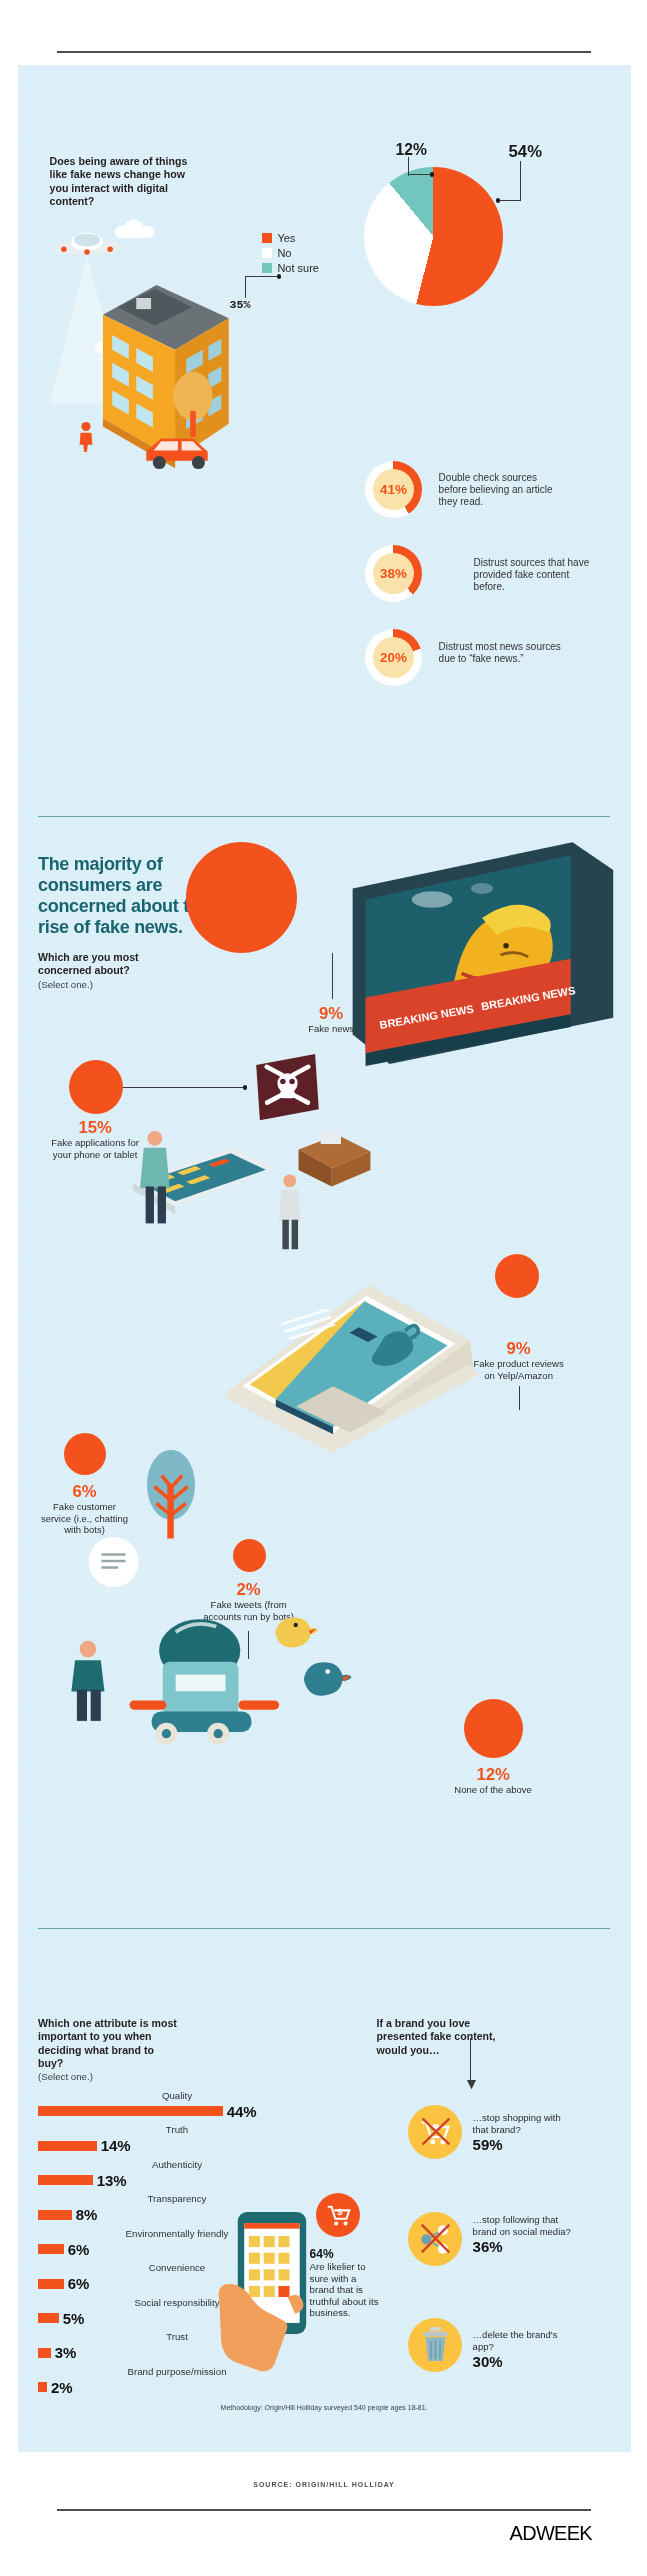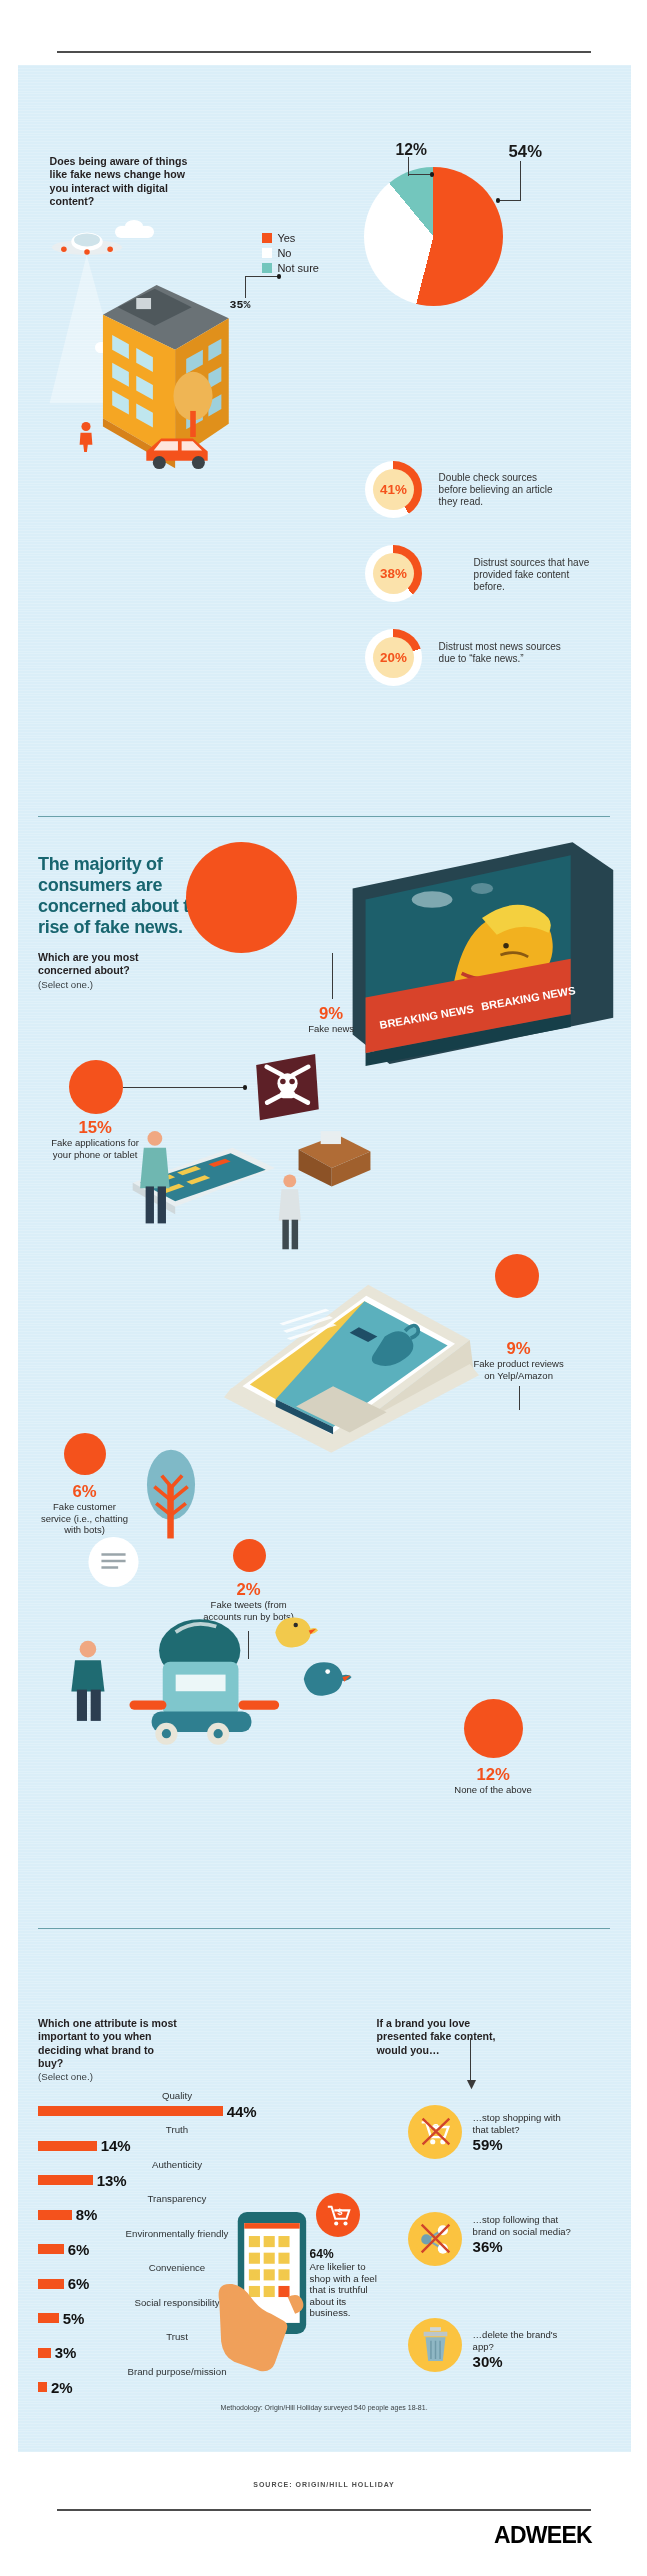--- a/index.html
+++ b/index.html
@@ -104,21 +104,21 @@
     position: absolute; left: 0; width: 613px; text-align: center;
     font-size: 7px; color: #3b4144;
   }
   .source {
     position: absolute; left: 0; width: 648px; text-align: center;
     font-size: 7px; letter-spacing: 1px; color: #4d4d4d; font-weight: bold;
   }
   .foot-rule { position: absolute; left: 57px; width: 534px; height: 1.9px; background: #4d4d4d; }
   .adweek {
     position: absolute; right: 56px; font-family: "Liberation Sans", sans-serif;
-    font-weight: bold; font-size: 23px; letter-spacing: -0.7px; color: #000;
+    font-weight: normal; font-size: 20px; letter-spacing: -0.7px; color: #000;
   }
 
   
   .cloud { position: absolute; background: #fff; border-radius: 37px; }
   .ill { position: absolute; }
 </style>
 </head>
 <body>
 
 <div class="masthead">
@@ -497,21 +497,21 @@
 
   <div class="bub" style="left:298px;top:2128px;width:44px;height:44px;"></div>
   <svg class="ill" style="left:307px;top:2137px;" width="28" height="28" viewBox="0 0 30 30">
     <path d="M3 5 h4 l4 13 h12 l3 -9 h-16" fill="none" stroke="#ffffff" stroke-width="2.2"></path>
     <circle cx="12" cy="23" r="2.2" fill="#ffffff"></circle>
       <circle cx="22" cy="23" r="2.2" fill="#ffffff"></circle>
     <text x="13" y="14" font-size="10" font-weight="bold" fill="#ffffff" font-family="Liberation Sans, sans-serif">$</text>
   </svg>
   <div style="position:absolute;left:292px;top:2182px;width:72px;">
     <div style="font-weight:bold;font-size:12px;color:#111;">64%</div>
-    <div class="lbl-sm">Are likelier to shop with a feel that is truthful about its business.</div>
+    <div class="lbl-sm">Are likelier to sure with a brand that is truthful about its business.</div>
   </div>
 
   <svg class="ill" style="left:192px;top:2147px;" width="111" height="171" viewBox="0 0 120 185">
     <rect x="30" y="0" width="74" height="132" rx="10" fill="#1f6b72"></rect>
     <rect x="37" y="12" width="60" height="108" fill="#ffffff"></rect>
     <rect x="37" y="12" width="60" height="6" fill="#f4521c"></rect>
     <g fill="#f2c94c">
       <rect x="42" y="26" width="12" height="12"></rect>
         <rect x="58" y="26" width="12" height="12"></rect>
         <rect x="74" y="26" width="12" height="12"></rect>
@@ -536,21 +536,21 @@
 
   <div class="ycircle" style="left:390px;top:2040px;"></div>
   <svg class="ill" style="left:400px;top:2050px;" width="35" height="35" viewBox="0 0 38 38">
     <path d="M4 8 h5 l5 16 h15 l4 -11 h-20" fill="none" stroke="#ffffff" stroke-width="2.6"></path>
     <circle cx="16" cy="29" r="2.8" fill="#ffffff"></circle>
       <circle cx="27" cy="29" r="2.8" fill="#ffffff"></circle>
     <text x="16" y="18" font-size="12" font-weight="bold" fill="#ffffff" font-family="Liberation Sans, sans-serif">$</text>
     <path d="M5 4 L34 32 M34 4 L5 32" stroke="#d0442b" stroke-width="2.6"></path>
   </svg>
   <div class="brand-txt" style="left:455px;top:2047px;">
-    <div class="t">…stop shopping with that tablet?</div>
+    <div class="t">…stop shopping with that brand?</div>
     <div class="p">59%</div>
   </div>
 
   <div class="ycircle" style="left:390px;top:2147px;"></div>
   <svg class="ill" style="left:400px;top:2156px;" width="35" height="35" viewBox="0 0 38 38">
     <line x1="10" y1="20" x2="26" y2="10" stroke="#7fa6b5" stroke-width="2.4"></line>
     <line x1="10" y1="20" x2="26" y2="30" stroke="#7fa6b5" stroke-width="2.4"></line>
     <circle cx="9" cy="20" r="5.5" fill="#6fa0b0"></circle>
     <circle cx="27" cy="10" r="5.5" fill="#ffffff"></circle>
     <circle cx="27" cy="30" r="5.5" fill="#ffffff"></circle>

